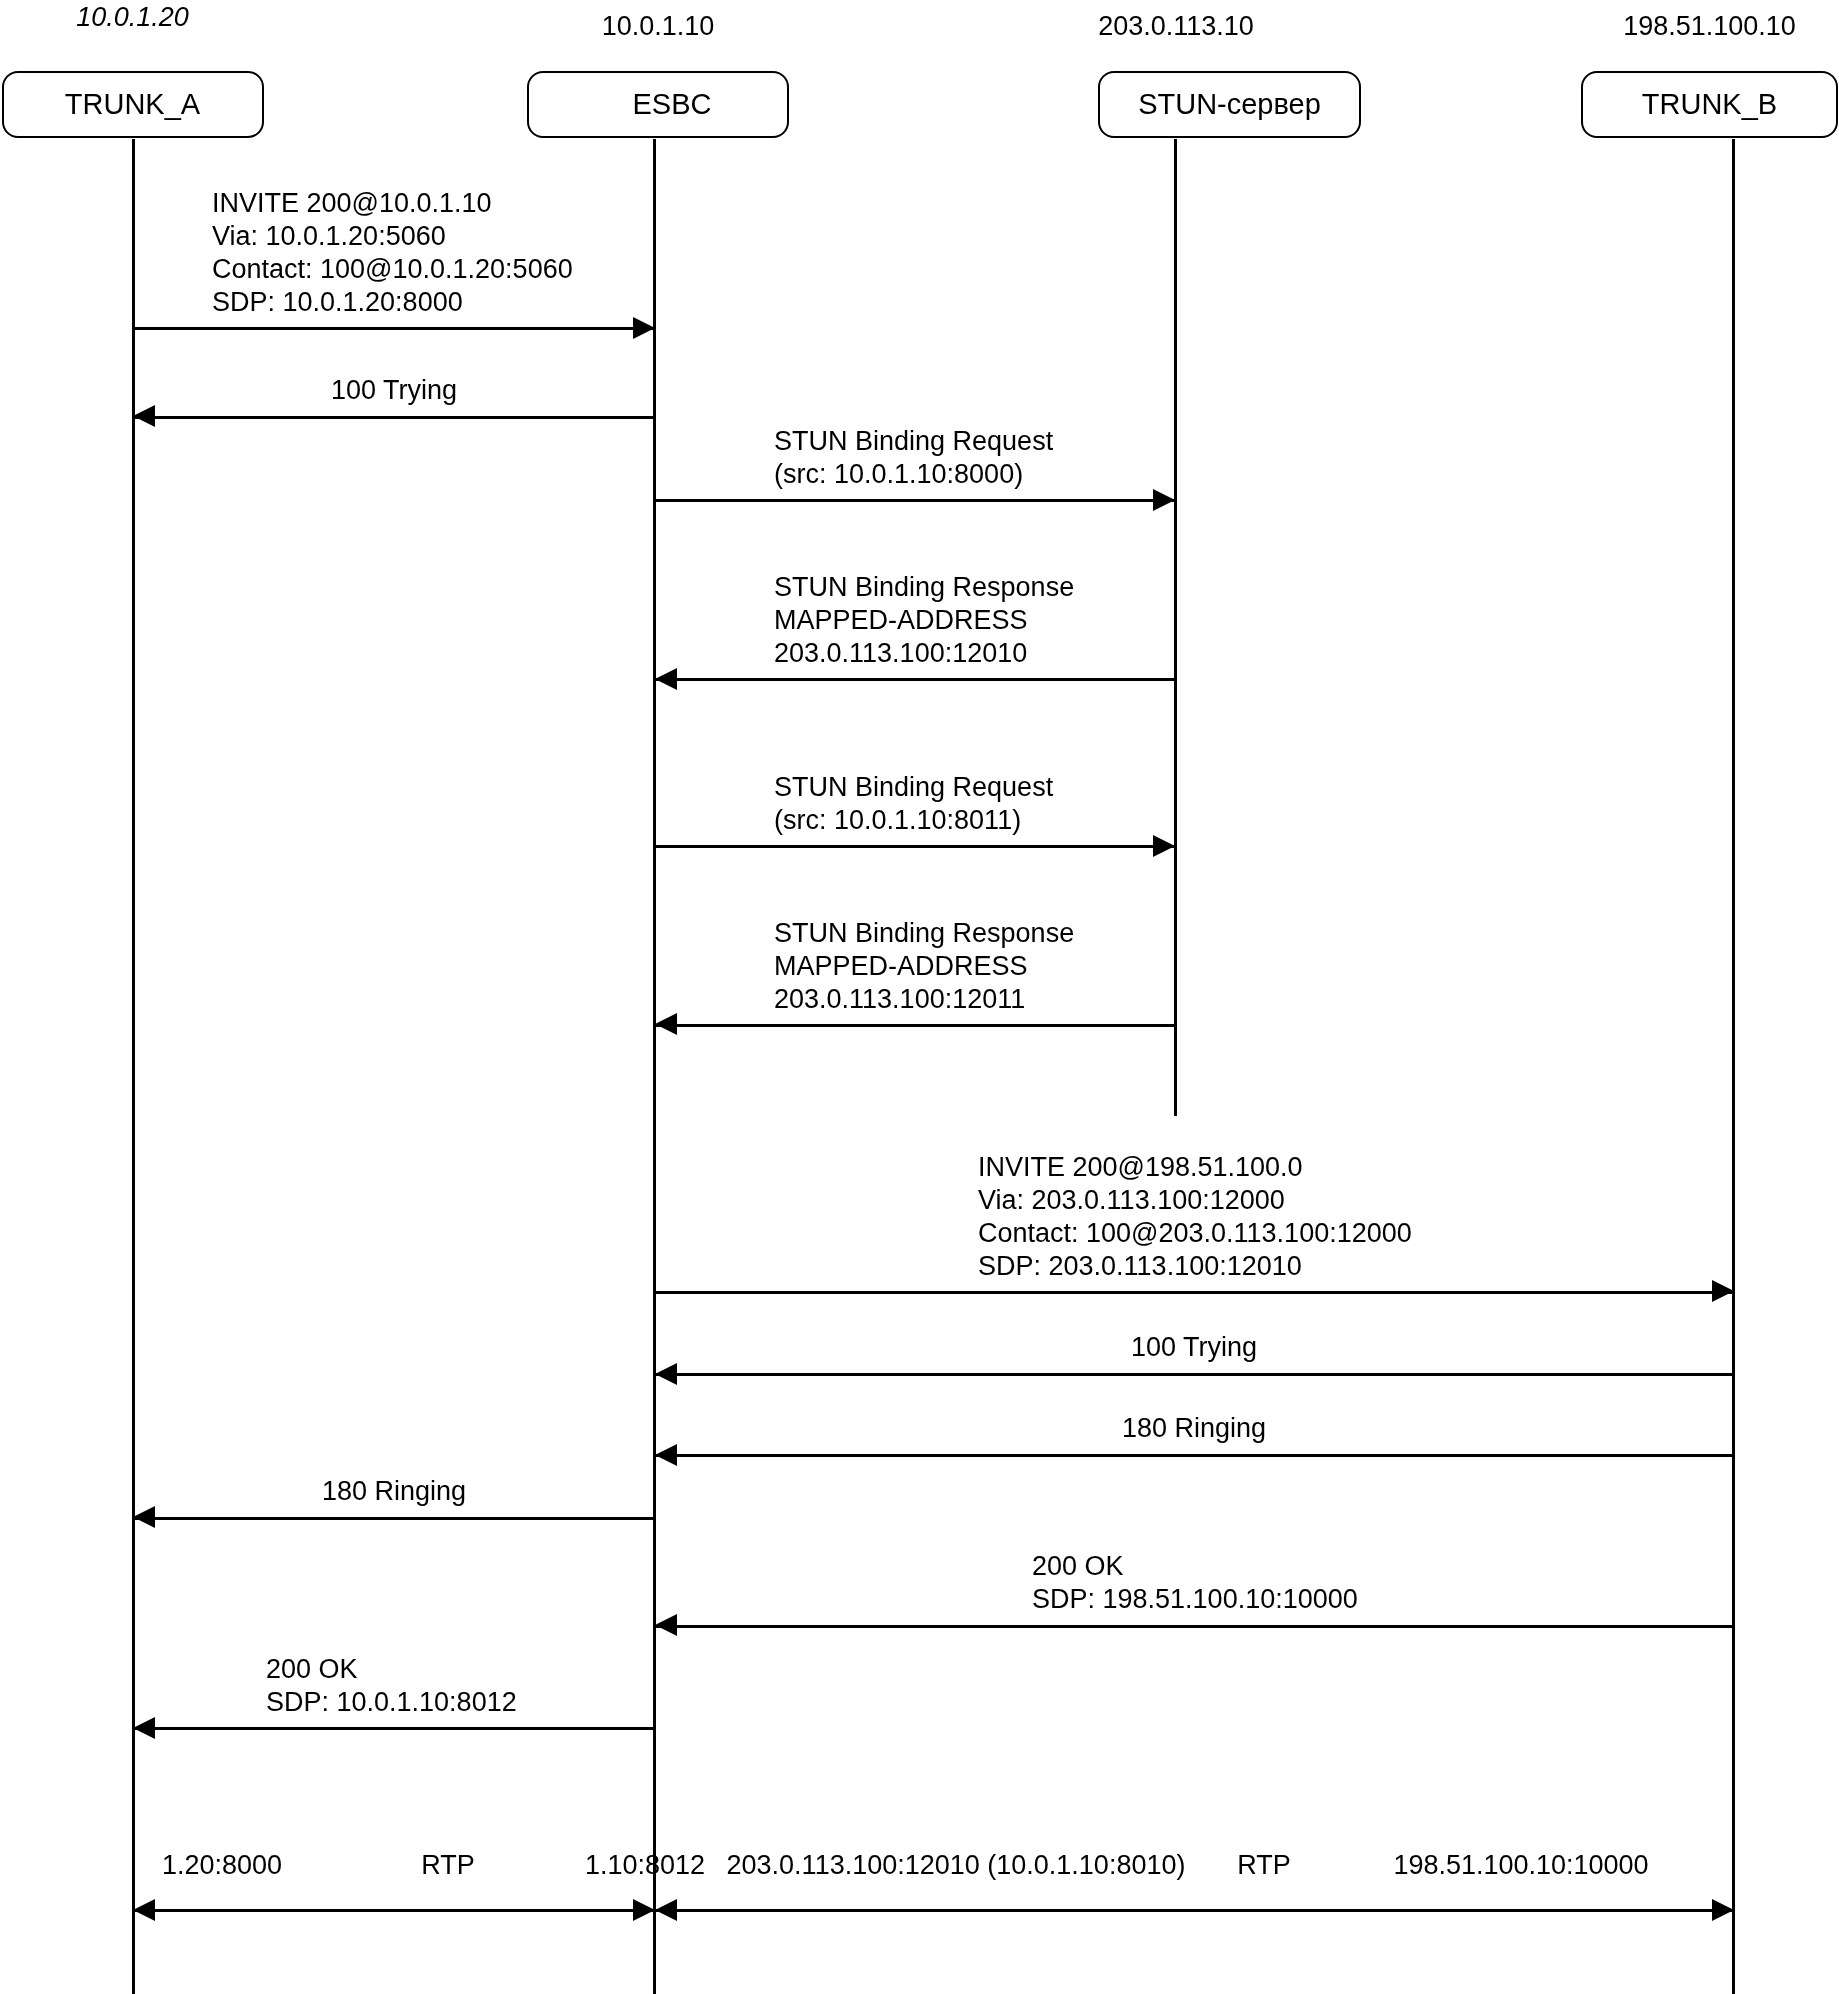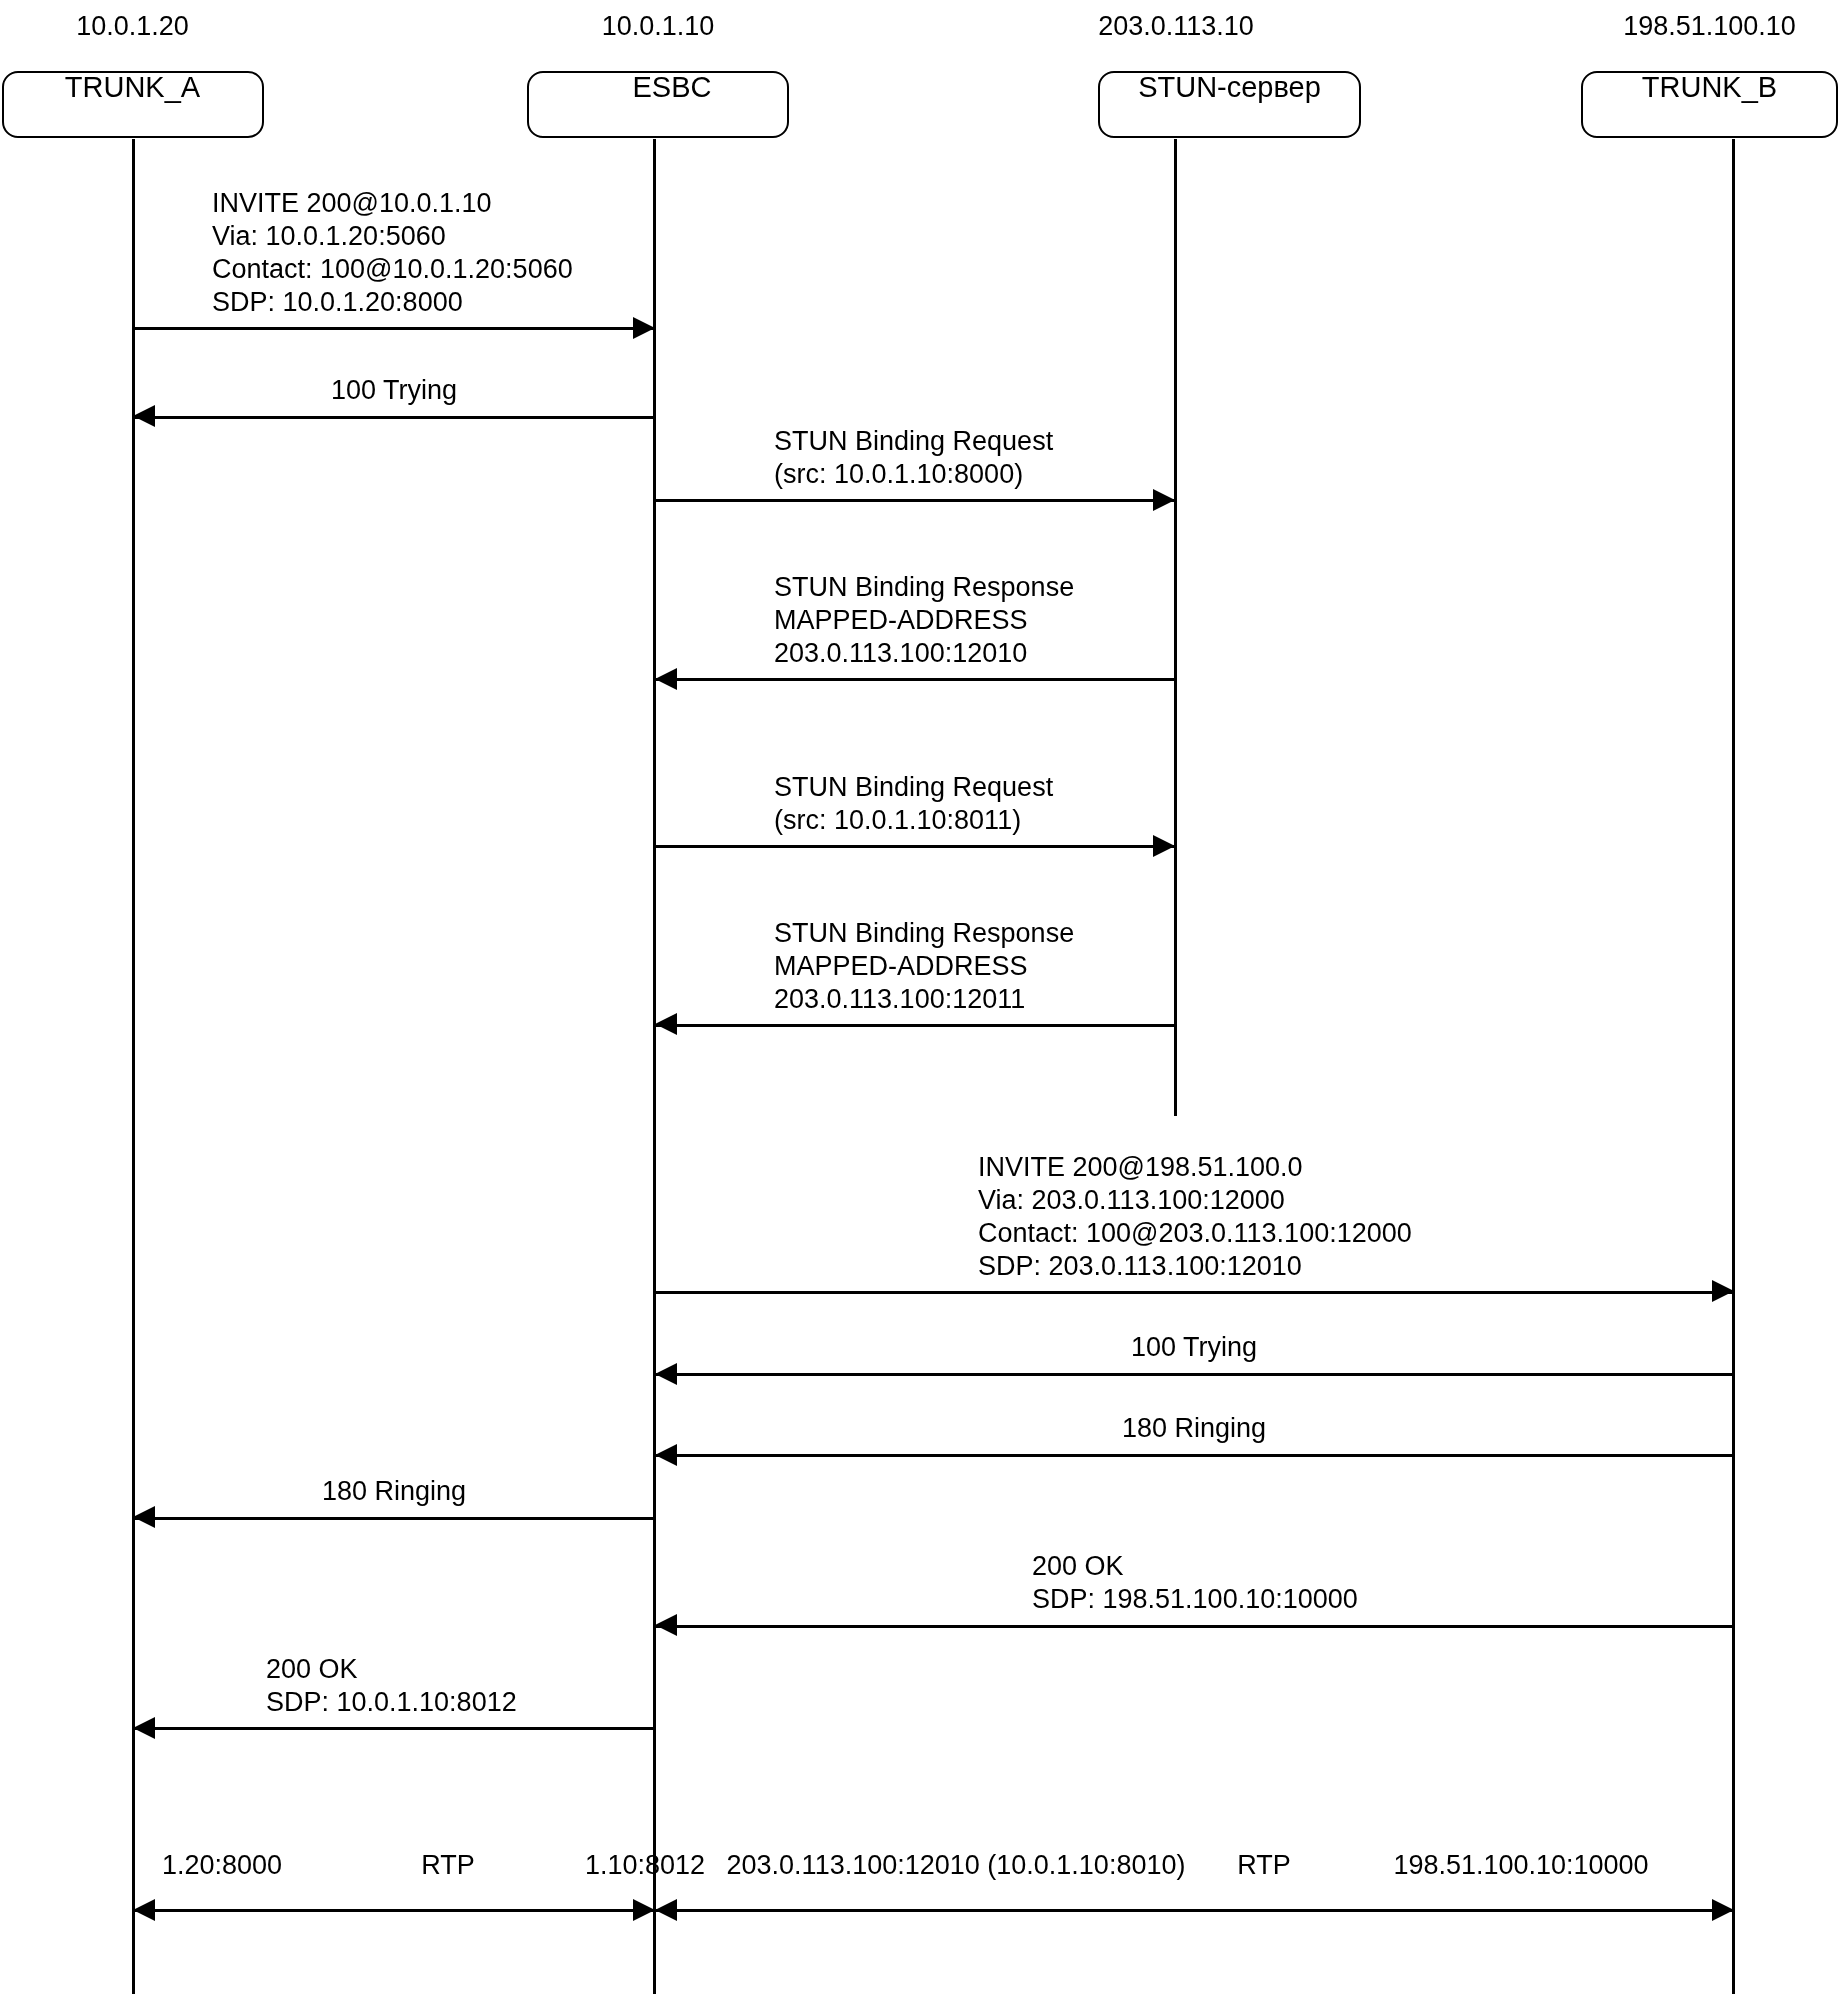--- a/index.html
+++ b/index.html
@@ -26,20 +26,21 @@
     text-align: center;
     color: #000;
   }
   .actor-box {
     position: absolute;
     box-sizing: border-box;
     border: 2.9px solid #000000;
     border-radius: 16px;
     background: #ffffff;
     display: flex;
+    align-items: center;
     justify-content: center;
   }
   .actor-label {
     font-size: 29px;
     line-height: 1;
     white-space: nowrap;
     color: #000;
   }
   .lifeline {
     position: absolute;
@@ -67,21 +68,21 @@
     border-top: 11.7px solid transparent;
     border-bottom: 11.7px solid transparent;
   }
   .arrow-head.right { border-left: 22px solid #000000; }
   .arrow-head.left  { border-right: 22px solid #000000; }
 </style>
 </head>
 <body>
 
 <div id="canvas">
-    <div class="addr-label" style="left: 1.5px; top: 13px; width: 262px;">10.0.1.20</div>
+    <div class="addr-label" style="left: 1.5px; top: 4px; width: 262px; font-style: italic;">10.0.1.20</div>
     <div class="actor-box" style="left: 1.5px; top: 71px; width: 262px; height: 67px;">
       <span class="actor-label">TRUNK_A</span>
     </div>
     <div class="lifeline" style="left: 132px; top: 139px; height: 1856px;"></div>
     <div class="addr-label" style="left: 527px; top: 13px; width: 262px;">10.0.1.10</div>
     <div class="actor-box" style="left: 527px; top: 71px; width: 262px; height: 67px; padding-left: 28px;">
       <span class="actor-label">ESBC</span>
     </div>
     <div class="lifeline" style="left: 653px; top: 139px; height: 1856px;"></div>
     <div class="addr-label" style="left: 1050px; top: 13px; width: 252px;">203.0.113.10</div>

